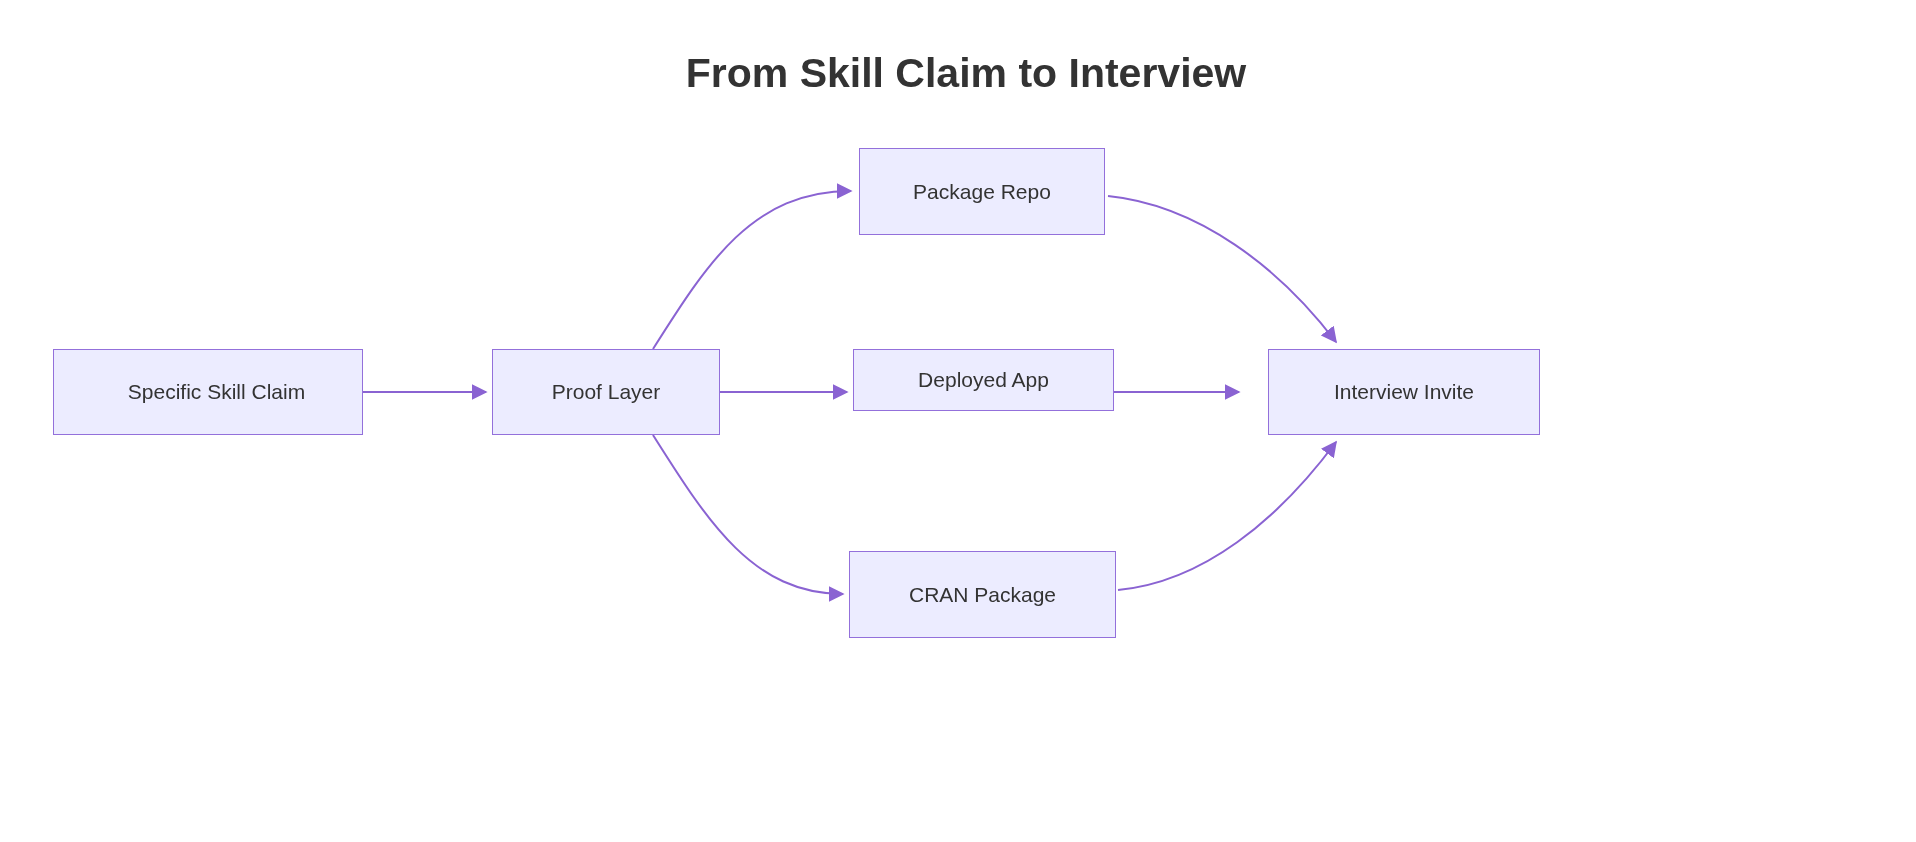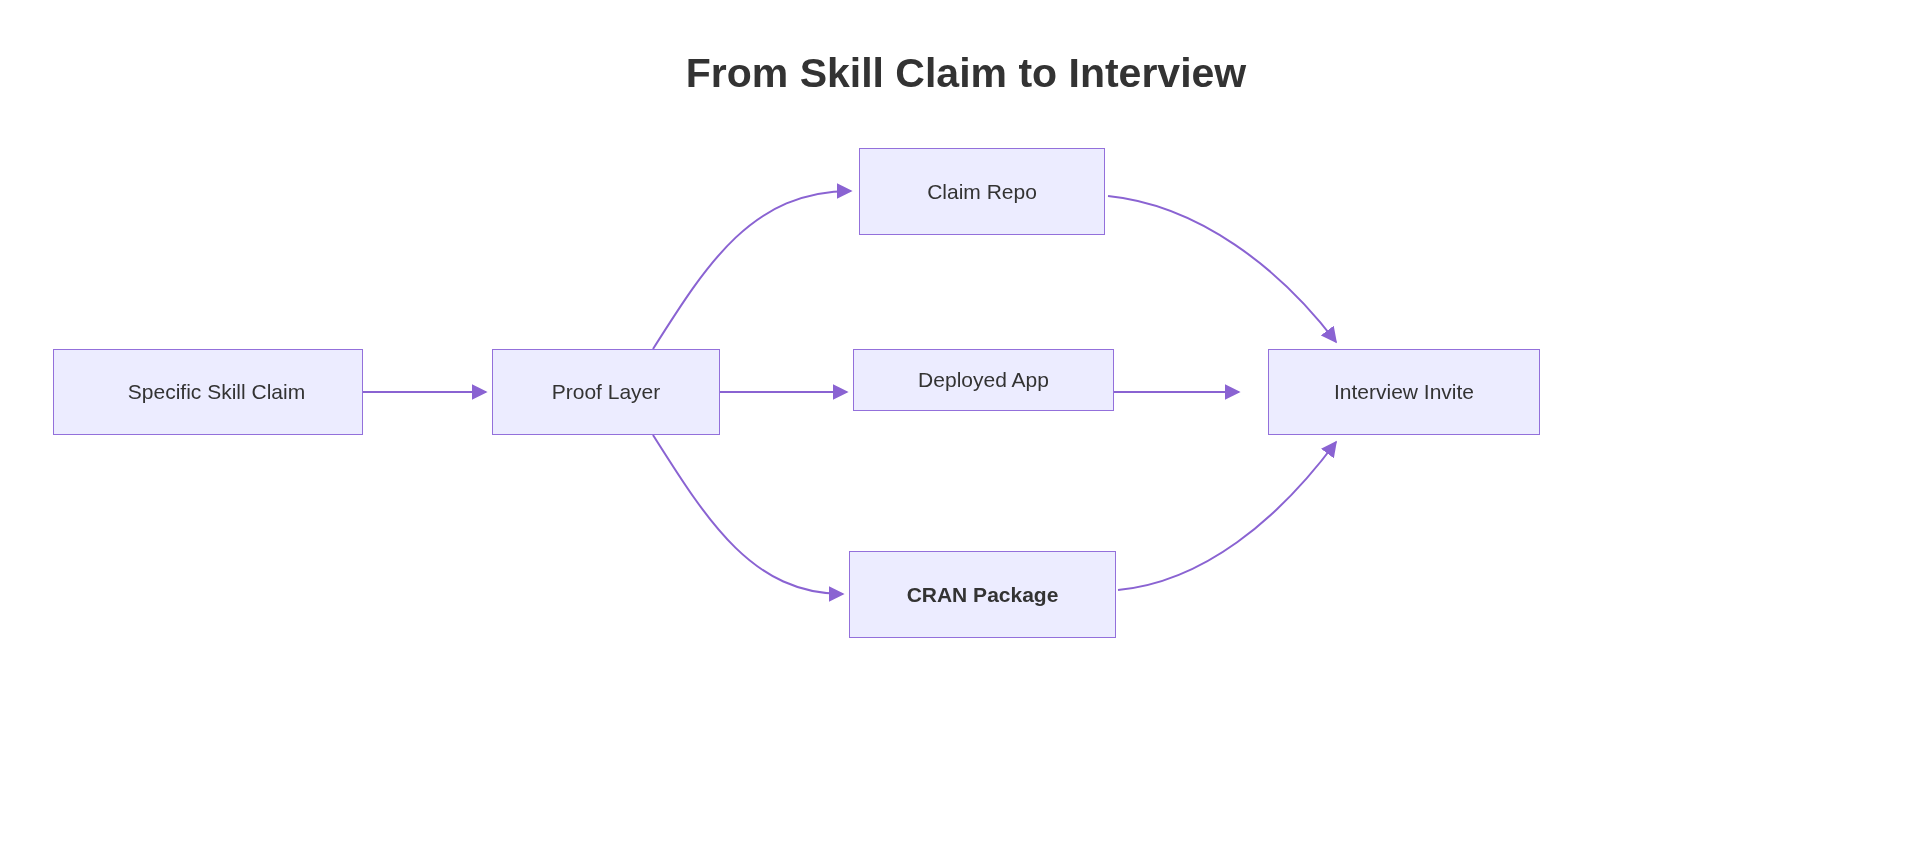--- a/index.html
+++ b/index.html
@@ -49,21 +49,21 @@
     align-items:center;
     justify-content:center;
     color:var(--text);
     font-size:21px;
     text-align:center;
   }
   .node-specific-skill-claim{left:45px;  top:349px; width:310px; height:86px;padding-left:17px;}
   .node-proof-layer        {left:484px; top:349px; width:228px; height:86px;align-items:center;}
   .node-github-repo        {left:851px; top:148px; width:246px; height:87px;}
   .node-deployed-app       {left:845px; top:349px; width:261px; height:62px;}
-  .node-cran-package       {left:841px; top:551px; width:267px; height:87px;font-weight:bold;}
+  .node-cran-package       {left:841px; top:551px; width:267px; height:87px;}
   .node-interview-invite   {left:1260px;top:349px; width:272px; height:86px;}
 </style>
 </head>
 <body>
 
 <div class="canvas">
 
   <div class="diagram-title">From Skill Claim to Interview</div>
 
   <svg class="edges" viewBox="0 0 1916 842" xmlns="http://www.w3.org/2000/svg">
@@ -90,21 +90,21 @@
 
   <div class="node node-specific-skill-claim">
     <span>Specific Skill Claim</span>
   </div>
 
   <div class="node node-proof-layer">
     <span>Proof Layer</span>
   </div>
 
   <div class="node node-github-repo">
-    <span>Claim Repo</span>
+    <span>Package Repo</span>
   </div>
 
   <div class="node node-deployed-app">
     <span>Deployed App</span>
   </div>
 
   <div class="node node-cran-package">
     <span>CRAN Package</span>
   </div>
 

